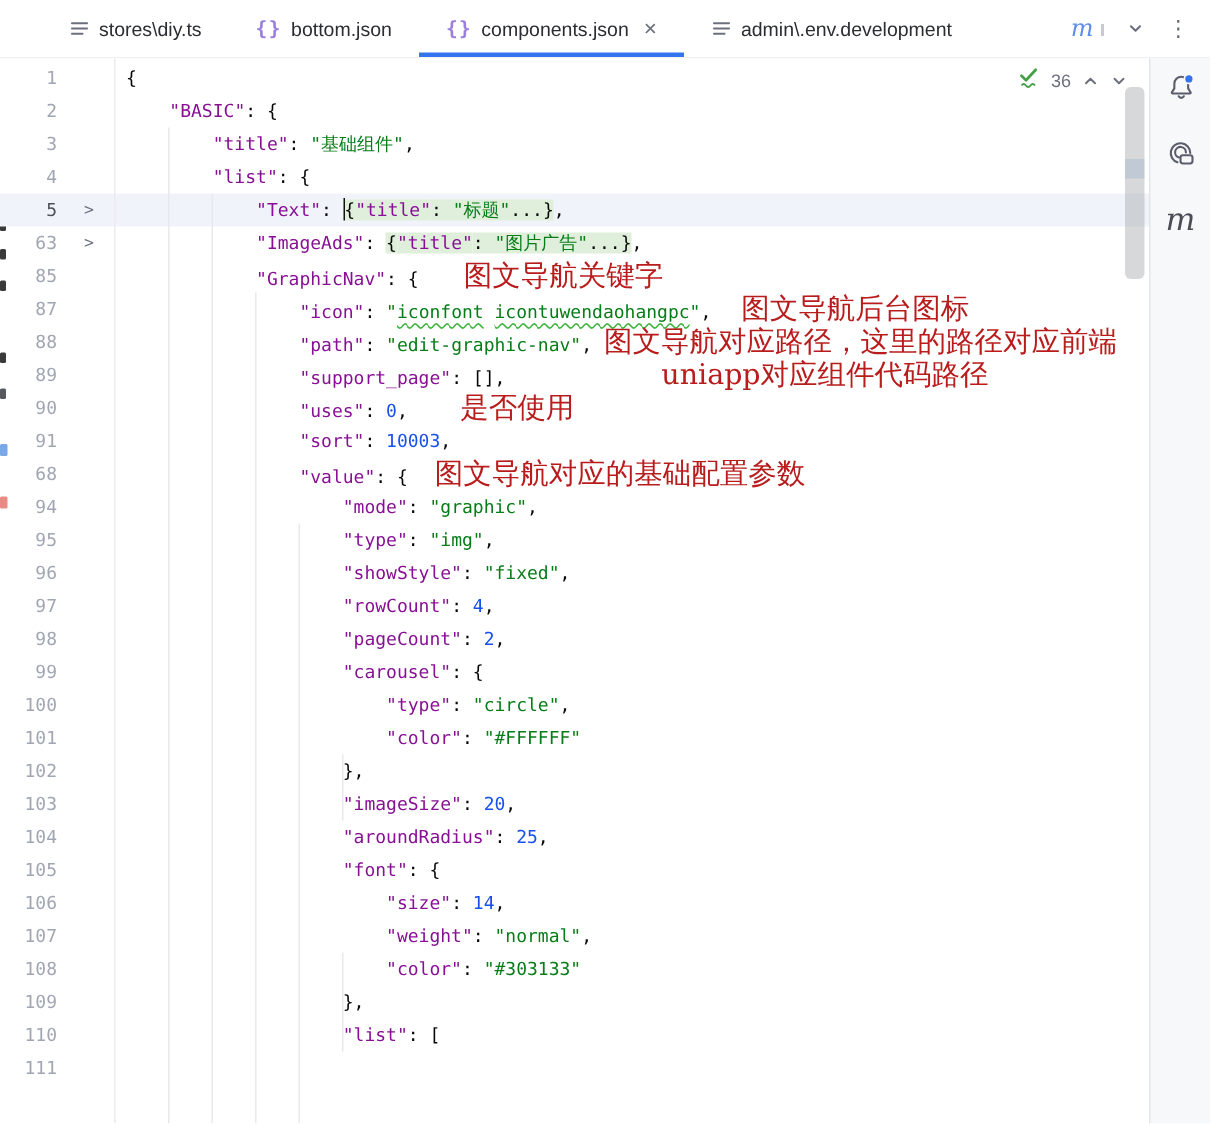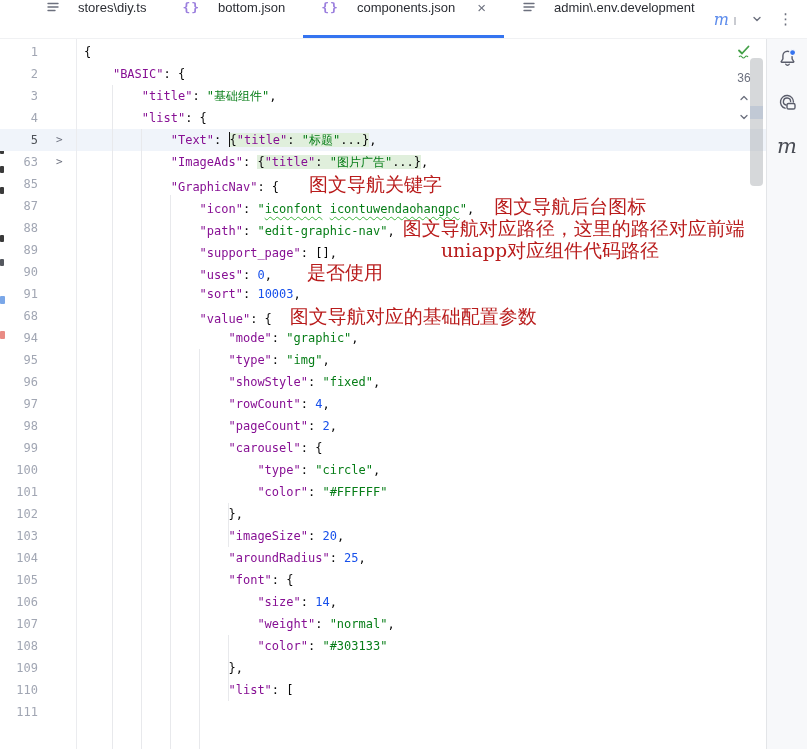--- a/index.html
+++ b/index.html
@@ -2,21 +2,21 @@
 <html><head>
 <meta charset="utf-8">
 <style>
   html,body{margin:0;padding:0;background:#fff;}
   body{width:807px;height:749px;overflow:hidden;font-family:"Liberation Sans",sans-serif;position:relative;}
   .app{width:807px;height:749px;display:flex;flex-direction:column;}
 
   
   .tabbar{height:38px;flex:0 0 38px;display:flex;align-items:stretch;background:#fff;border-bottom:1px solid #F0F1F3;}
   .tabbar-pad{width:28px;flex:0 0 28px;}
-  .tab{display:flex;align-items:flex-start;gap:18px;padding:0 18px;font-size:13px;color:#2B2D33;cursor:default;position:relative;white-space:nowrap;}
+  .tab{display:flex;align-items:center;gap:6px;padding:0 18px;font-size:13px;color:#2B2D33;cursor:default;position:relative;white-space:nowrap;}
   .tab.active{box-shadow:inset 0 -3px 0 #3574F0;}
   .tab .ticon{display:inline-flex;align-items:center;}
   .json-icon{color:#9B7FDE;font-family:"DejaVu Sans Mono",monospace;font-size:13px;font-weight:bold;letter-spacing:1px;}
   .tab-close{color:#6C707E;font-size:15px;margin-left:4px;line-height:1;}
   .tab-m-label{font-family:"DejaVu Serif",serif;font-style:italic;font-size:16px;color:#5E8DEC;}
   .tab-m-frag{display:inline-block;width:2px;height:8px;background:#C9CBD1;margin-left:5px;}
   .tabbar-right{margin-left:auto;display:flex;align-items:center;gap:14px;padding-right:14px;}
   .ghost-btn{display:inline-flex;align-items:center;justify-content:center;color:#6C707E;}
   .kebab{font-size:15px;color:#6C707E;letter-spacing:0;}
 
@@ -40,21 +40,21 @@
   .tk-pun{color:#080808;}
   .tk-key{color:#871094;}
   .tk-str{color:#067D17;}
   .tk-num{color:#1750EB;}
   .tk-fold{background:#E0EFDC;}
   .tk-wavy{text-decoration:underline wavy #3FB53F 1px;text-underline-offset:3px;text-decoration-skip-ink:none;}
   .caret{display:inline-block;width:0;height:15px;border-left:1.5px solid #111;vertical-align:-3px;}
   .ann{display:inline-block;font-family:"DejaVu Serif",serif;font-size:19px;line-height:22px;color:#b91c1c;letter-spacing:0;}
 
   
-  .inspection{position:absolute;top:5px;right:12px;height:20px;display:flex;align-items:center;gap:7px;background:rgba(255,255,255,.9);padding:0 2px;flex-direction:column;}
+  .inspection{position:absolute;top:5px;right:12px;height:20px;display:flex;align-items:center;gap:7px;background:rgba(255,255,255,.9);padding:0 2px;}
   .insp-count{font-size:12px;color:#6C707E;}
 
   
   .sb-track{position:absolute;top:0;right:3px;width:13px;bottom:0;}
   .sb-mark{position:absolute;right:0;width:13px;height:13px;background:#D9E3F6;}
   .sb-thumb{position:absolute;right:0;width:13px;border-radius:4px;background:rgba(165,168,174,.45);}
 
   
   .stripe{flex:0 0 40px;background:#F7F8FA;border-left:1px solid #E3E5E8;display:flex;flex-direction:column;align-items:center;padding-top:8px;gap:22px;}
   .stripe .sicon{width:22px;height:22px;display:flex;align-items:center;justify-content:center;}

